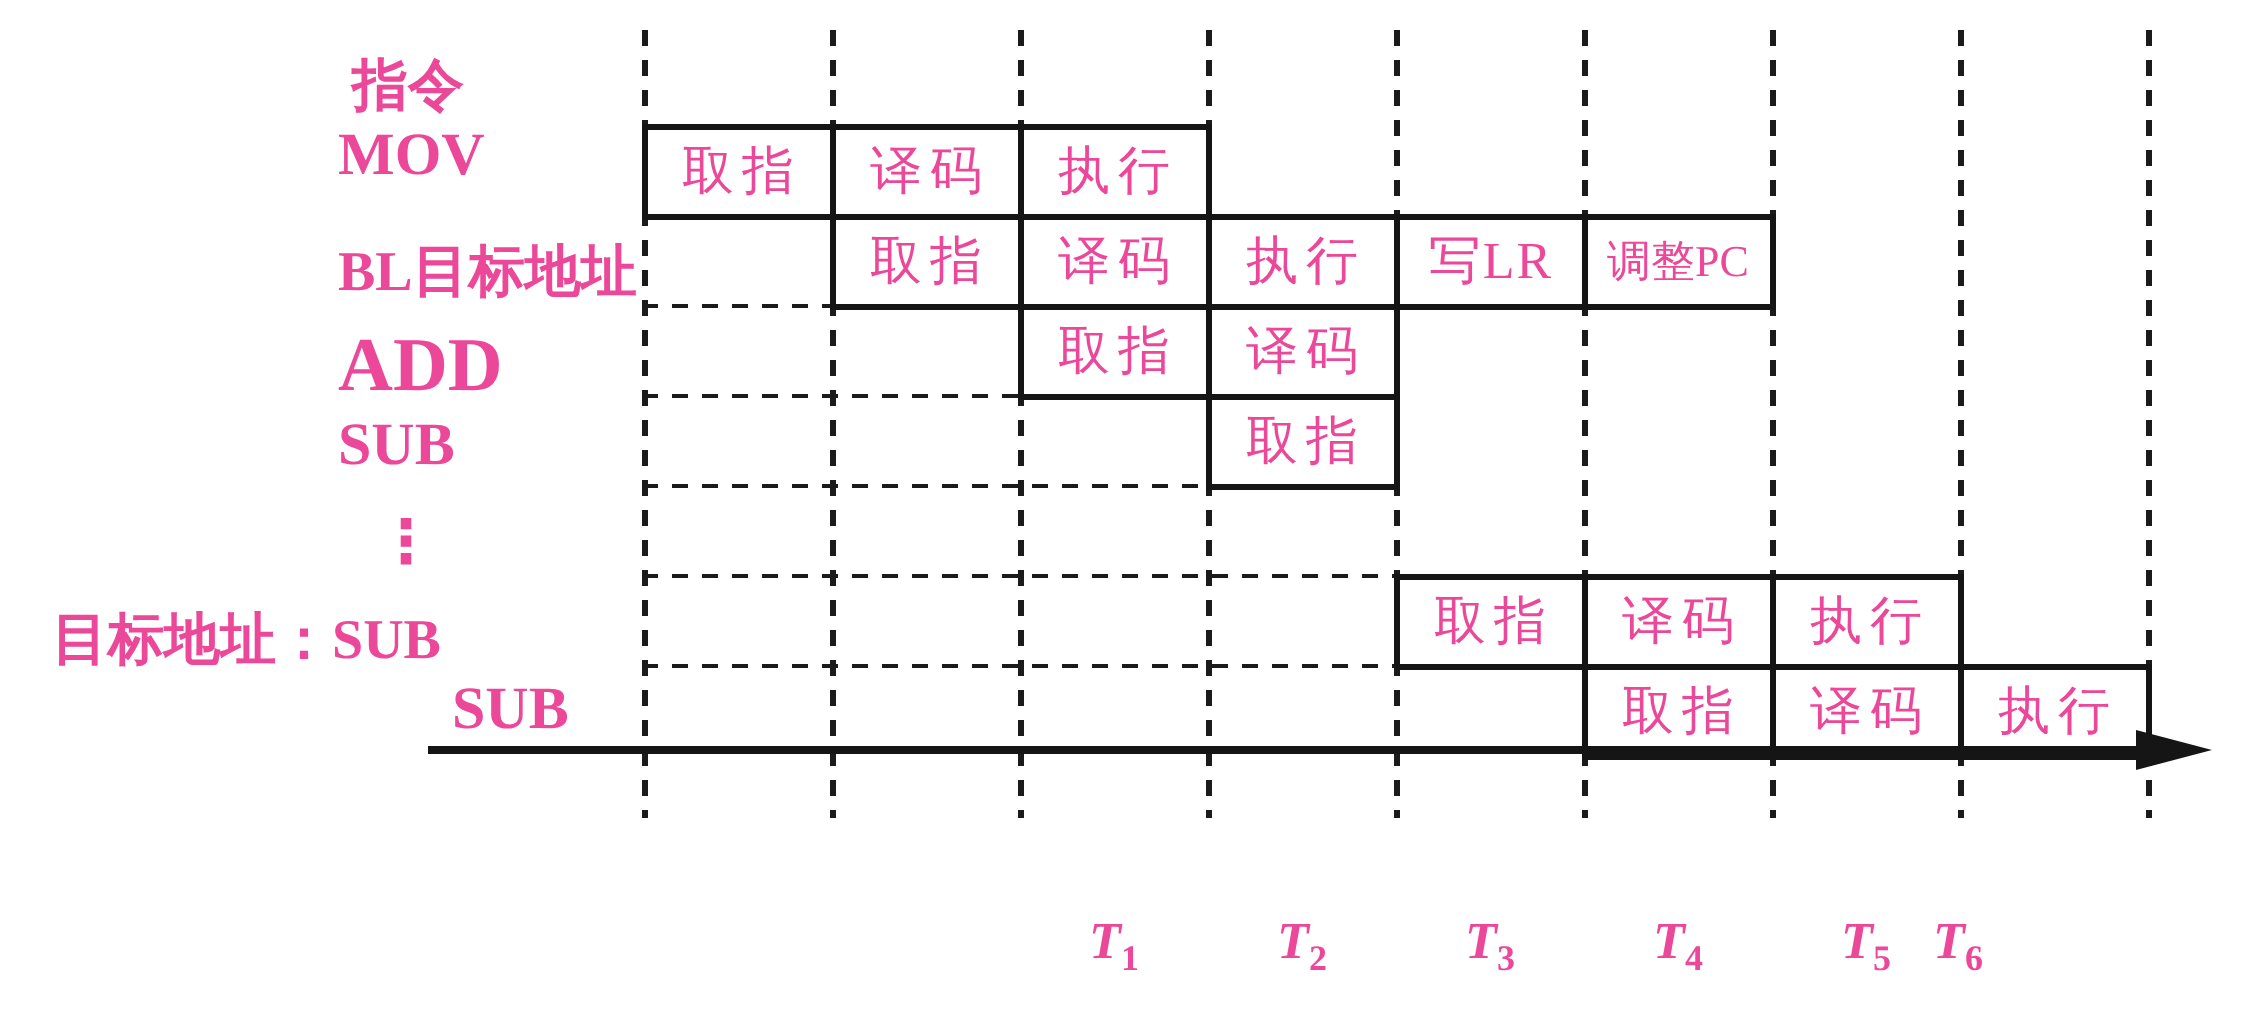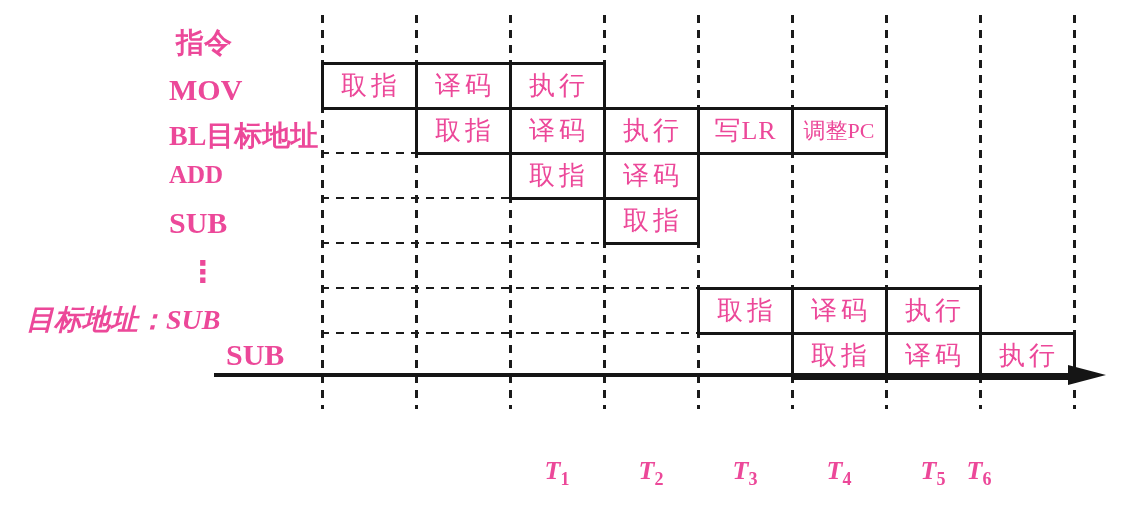--- a/index.html
+++ b/index.html
@@ -35,27 +35,27 @@
   .r6{top:286.5px}.r7{top:331.5px}
   
   .axis{position:absolute;left:214px;top:373px;width:860px;height:4px;
         background:#151515;z-index:3;}
   .arrowhead{position:absolute;left:1068px;top:365px;width:0;height:0;z-index:3;
         border-left:38px solid #151515;border-top:10px solid transparent;
         border-bottom:10px solid transparent;}
   
   .lbl{position:absolute;font-weight:bold;white-space:nowrap;z-index:4;}
   .lbl-zhiling{left:176px;top:24px;font-size:28px;}
-  .lbl-mov{left:169px;top:73px;font-size:30px;}
+  .lbl-mov{left:169px;top:61px;font-size:30px;}
   .lbl-bl{left:169px;top:117px;font-size:28px;}
-  .lbl-add{left:169px;top:161px;font-size:25px;}
+  .lbl-add{left:169px;top:161px;font-size:38px;}
   .lbl-sub{left:169px;top:206px;font-size:30px;}
   .lbl-ellipsis{left:188px;top:254px;font-size:30px;
         font-family:"DejaVu Sans","Liberation Sans",sans-serif;}
-  .lbl-target{left:26px;top:301px;font-size:28px;font-style:italic;}
+  .lbl-target{left:26px;top:301px;font-size:28px;}
   .lbl-sub2{left:226px;top:338px;font-size:30px;}
   .lbl-clock{left:146px;top:405px;font-size:27px;}
   
   .tick{position:absolute;top:408px;transform:translateX(-50%);z-index:4;
         font-style:italic;font-weight:bold;font-size:26px;white-space:nowrap;margin-top:48px;}
   .tick sub{font-style:normal;font-size:18px;vertical-align:-6px;letter-spacing:0;}
   .t1{left:557px}.t2{left:651px}.t3{left:745px}.t4{left:839px}.t5{left:933px}.t6{left:979px}
   
   .caption{position:absolute;left:0;top:457px;width:1030px;text-align:center;
         font-family:"Liberation Sans","DejaVu Sans",sans-serif;

